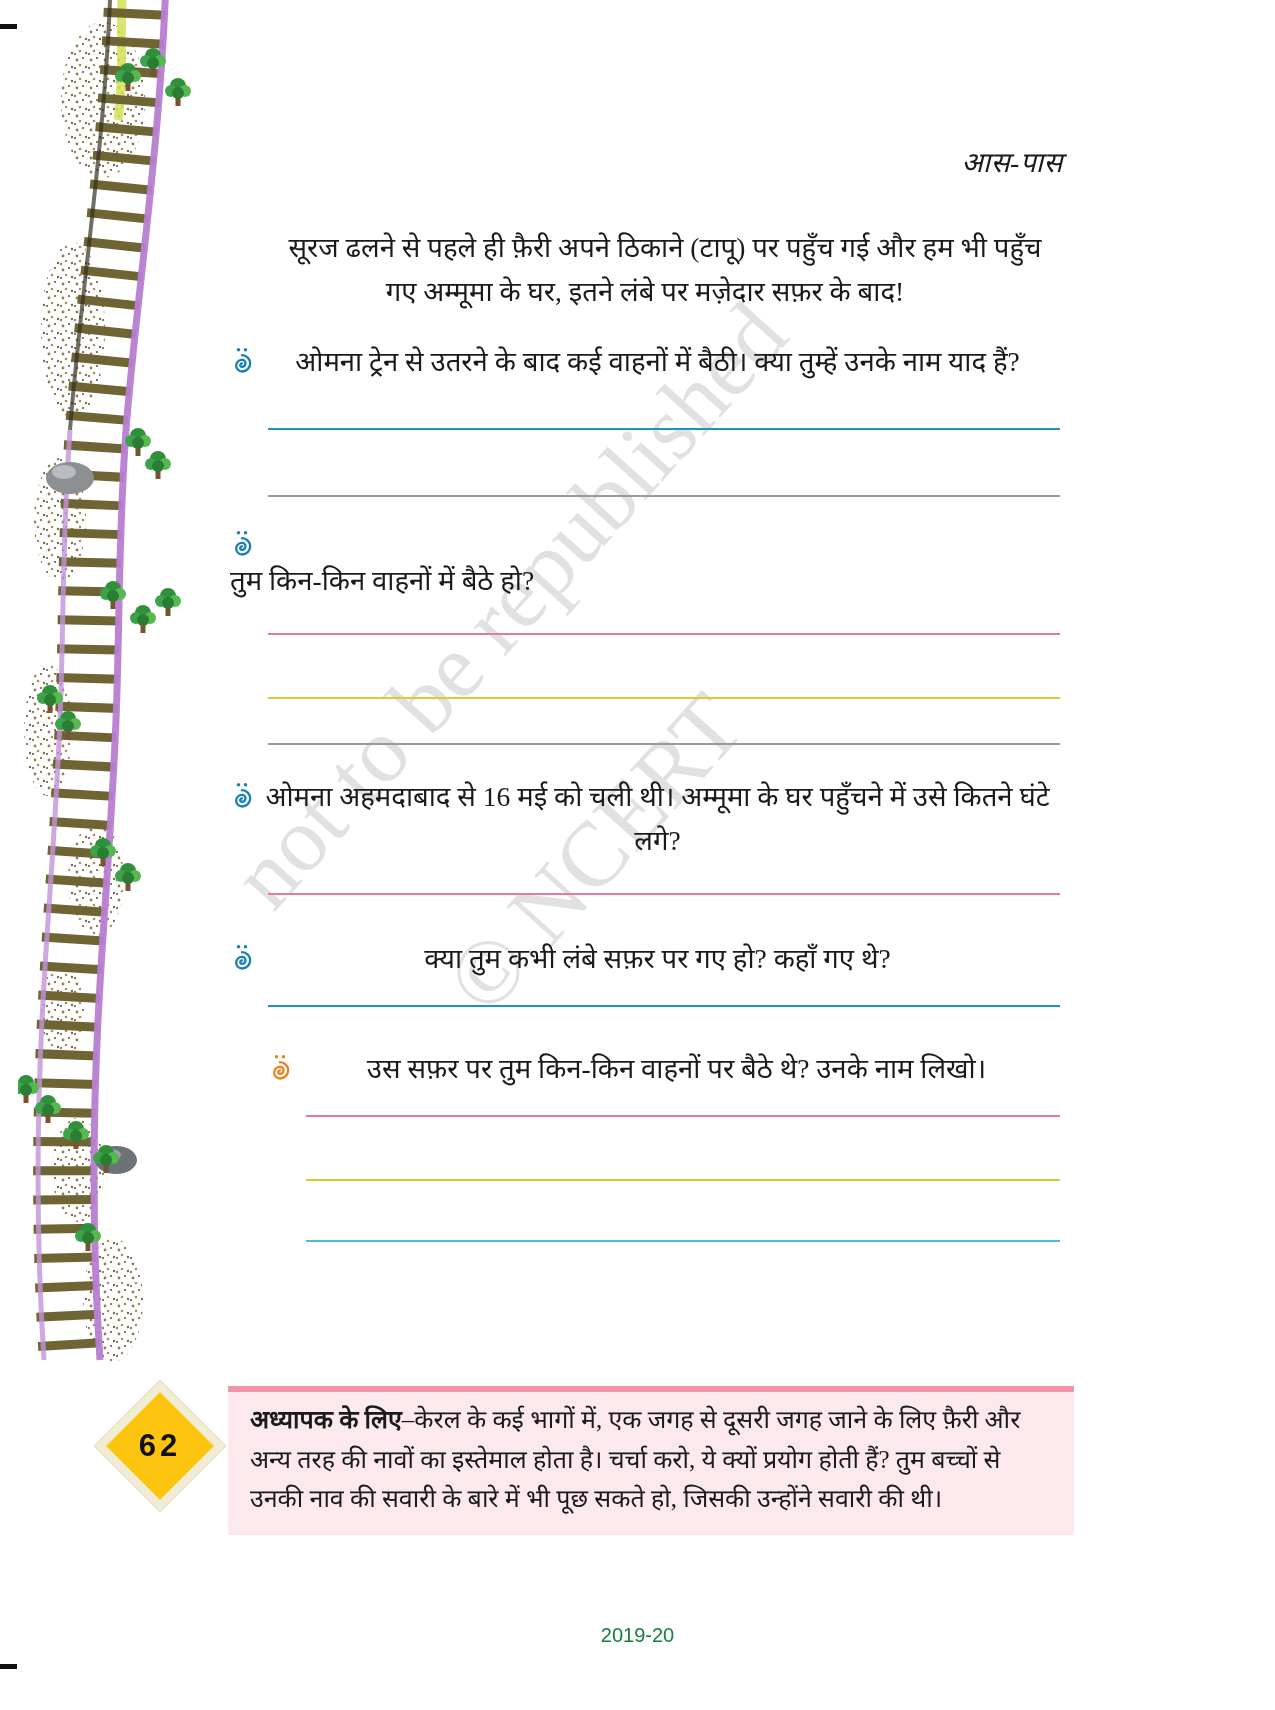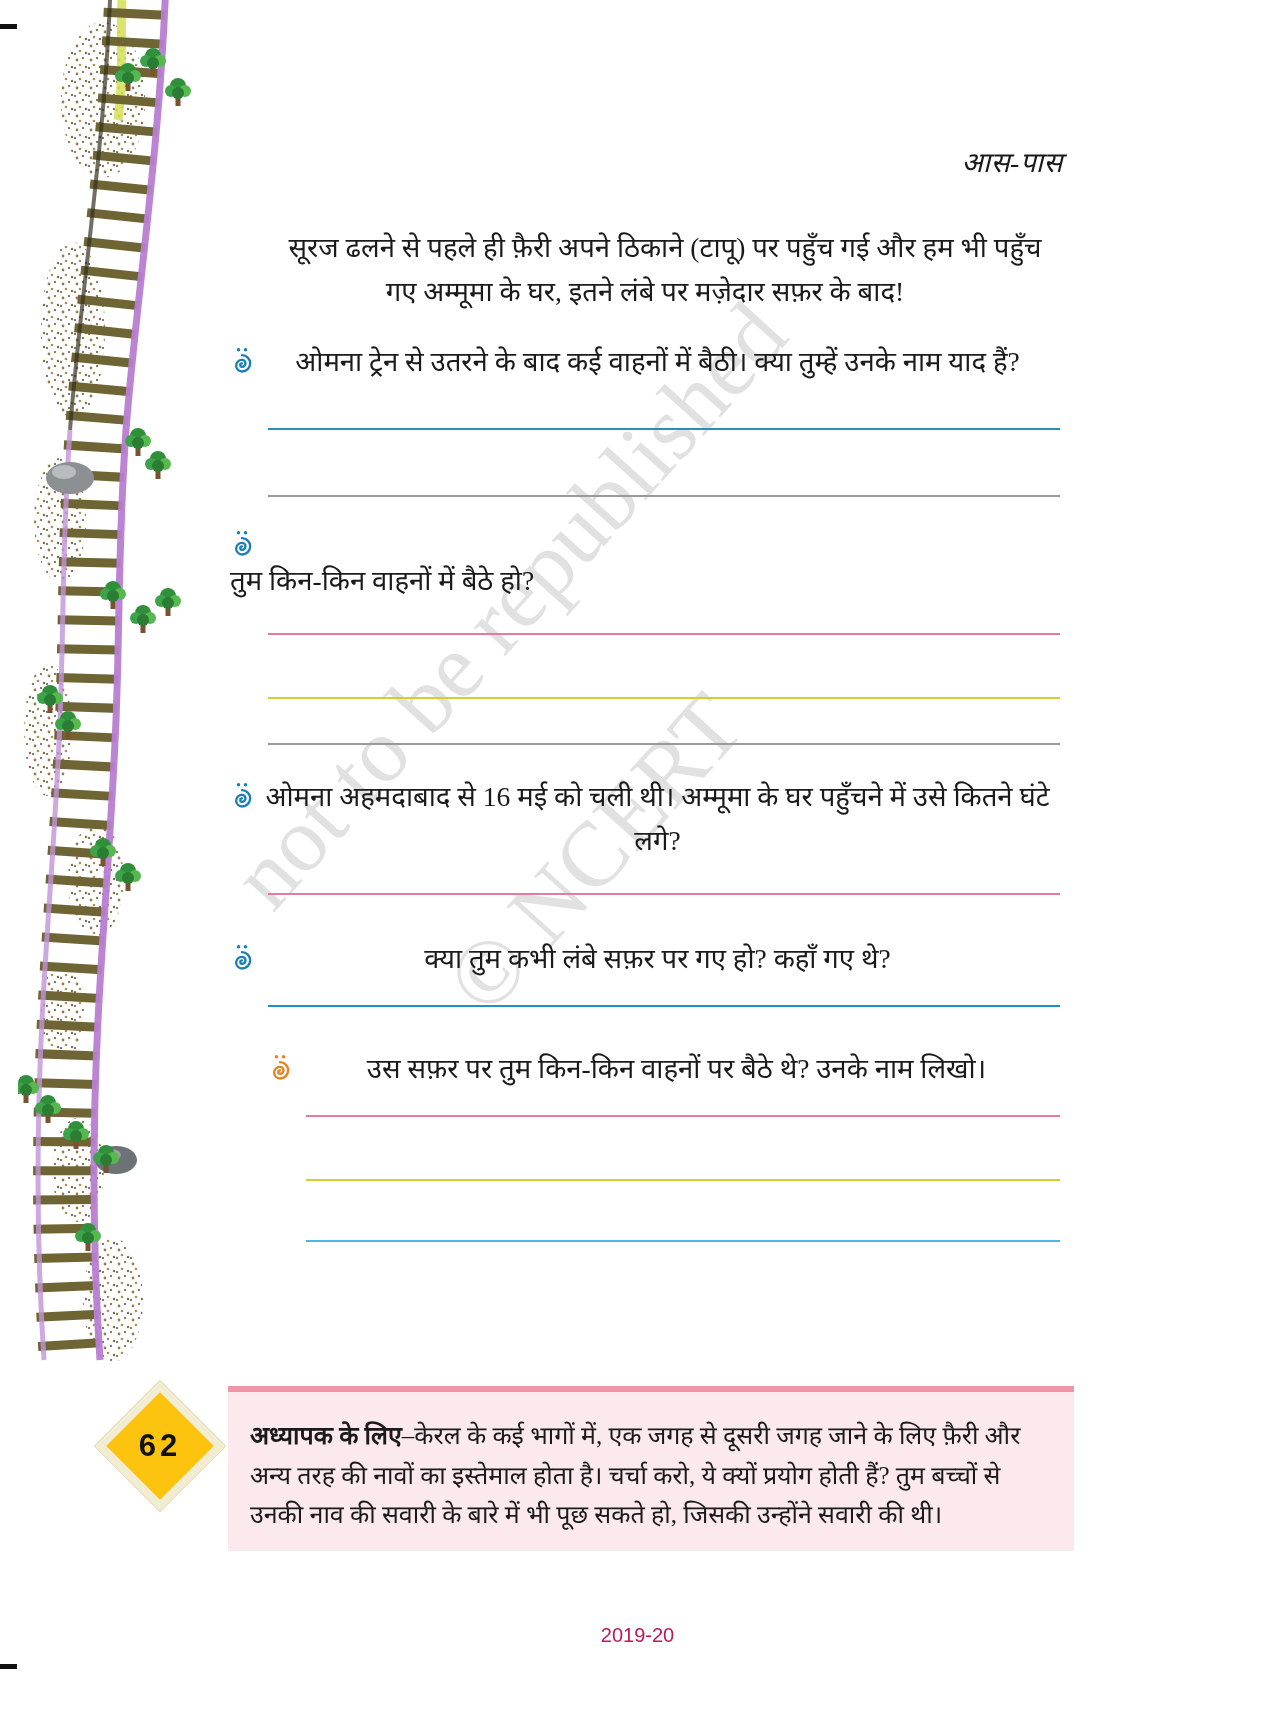--- a/index.html
+++ b/index.html
@@ -55,21 +55,21 @@
   .mt-line-sm{margin-top:24px;}
   .mt-q3line{margin-top:44px;}
   .mt-q4{margin-top:30px;}
   .mt-q5{margin-top:42px;}
   .mt-sub{margin-top:40px;}
 
   
   .note{
     position:absolute; left:228px; top:1386px; width:846px; box-sizing:border-box;
     background:#fce9ed; border-top:6px solid #ee96a8;
-    padding:24px 22px 16px 22px; z-index:4;
+    padding:8px 22px 16px 22px; z-index:4;
     font-size:25px; line-height:1.58;
   }
   .note b{font-weight:bold;}
 
   
   .diamond-outer{
     position:absolute; left:113px; top:1399px; width:94px; height:94px;
     background:#f1ecd2; transform:rotate(45deg); z-index:5;
     box-shadow:0 0 0 1px #e6dfbf inset;
   }
@@ -79,21 +79,21 @@
   }
   .diamond-num{
     position:absolute; left:0; top:0; width:94px; height:94px;
     transform:rotate(-45deg); display:flex; align-items:center; justify-content:center;
     font-family:"Liberation Sans", sans-serif; font-weight:bold; font-size:31px;
     letter-spacing:4px; color:#111;
   }
 
   .footer{
     position:absolute; left:0; top:1624px; width:100%; text-align:center;
-    font-family:"Liberation Sans", sans-serif; font-size:20px; color:#be185d; z-index:4;
+    font-family:"Liberation Sans", sans-serif; font-size:20px; color:#15803d; z-index:4;
   }
 
   .art{position:absolute; left:18px; top:0; z-index:1;}
 </style>
 </head>
 <body>
 
 <div class="page">
 
   <div class="cropmark top"></div>

